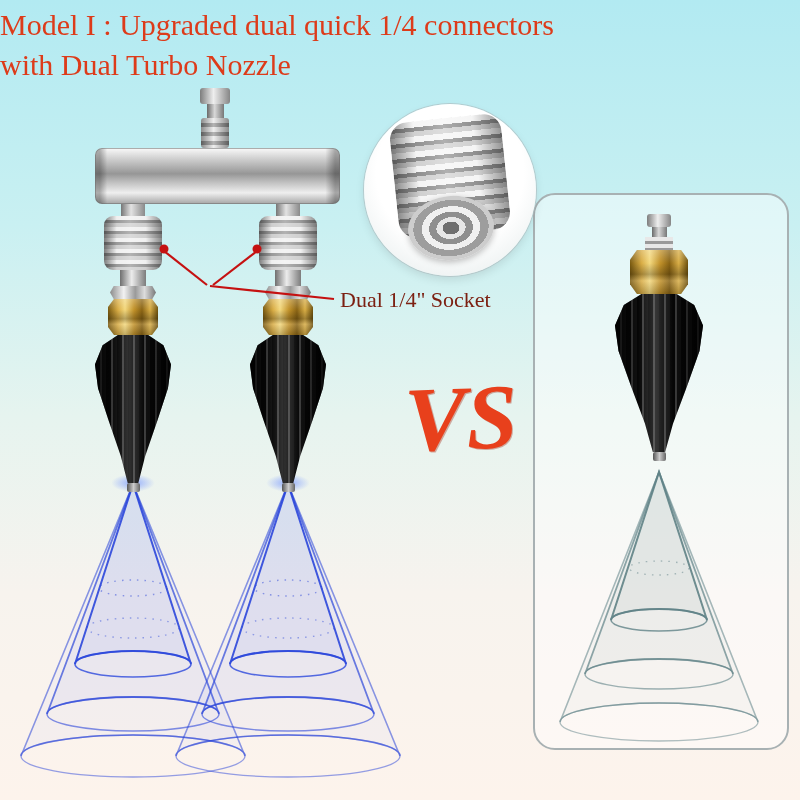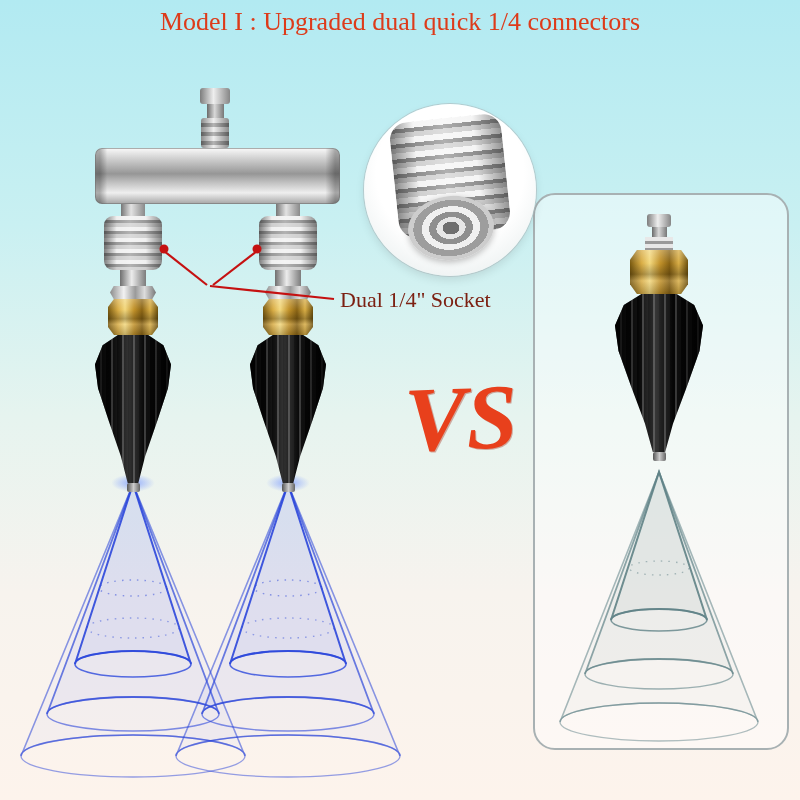--- a/index.html
+++ b/index.html
@@ -2,22 +2,22 @@
 <html><head>
 <meta charset="utf-8">
 <style>
   html,body{margin:0;padding:0;background:#fff;}
   .canvas{position:relative;width:800px;height:800px;overflow:hidden;
     background:linear-gradient(180deg,#b2eaf2 0%,#c9f0f2 28%,#e6f4ef 52%,#f7f3ee 74%,#fdf3ec 100%);
     font-family:"Liberation Sans",sans-serif;}
   .abs{position:absolute;}
 
   
-  .headline{position:absolute;top:5px;left:0;width:100%;text-align:center;
-    font-family:"Liberation Serif",serif;font-size:26px;line-height:1.32;color:#dd3b1a;}
+  .headline{position:absolute;top:5px;left:0;width:100%;
+    font-family:"Liberation Serif",serif;font-size:30px;line-height:1.32;color:#dd3b1a;}
 
   
   .stack{position:absolute;display:flex;flex-direction:column;align-items:center;}
   .p-nipple{width:24px;height:12px;background:linear-gradient(90deg,#767676,#e2e2e2 42%,#8a8a8a);}
   .p-socket{width:58px;height:54px;border-radius:9px;
     background:linear-gradient(90deg,rgba(30,30,30,.55),rgba(255,255,255,0) 22%,rgba(255,255,255,.25) 45%,rgba(255,255,255,0) 72%,rgba(30,30,30,.5)),
     repeating-linear-gradient(180deg,#f0f0f0 0 4px,#999 4px 7px,#cecece 7px 11px);}
   .p-neck{width:26px;height:16px;background:linear-gradient(90deg,#6f6f6f,#ececec 45%,#7c7c7c);}
   .p-hexnut{width:46px;height:13px;clip-path:polygon(8% 0,92% 0,100% 50%,92% 100%,8% 100%,0 50%);
     background:linear-gradient(90deg,#8b8b8b,#f2f2f2 30%,#9a9a9a 55%,#dcdcdc 75%,#777);}
@@ -73,20 +73,21 @@
 
   svg{display:block;}
 </style>
 </head>
 <body>
 
 <div class="canvas">
 
   <div class="headline">
     <div>Model I : Upgraded dual quick 1/4 connectors</div>
+    <div>with Dual Turbo Nozzle</div>
   </div>
 
   <div class="panel"></div>
 
   <svg class="abs" style="left:0;top:468px" width="800" height="332" viewBox="0 0 800 332">
 
     <g stroke="#2b46d9" fill="rgba(70,105,235,0.07)">
       <path d="M133 16 L75 196 A58 13 0 0 1 191 196 Z" stroke-width="2" opacity="0.9"></path>
       <ellipse cx="133" cy="196" rx="58" ry="13" fill="none" stroke-width="1.6" opacity="0.8"></ellipse>
       <path d="M133 16 L47 246 A86 17 0 0 1 219 246 Z" stroke-width="1.8" opacity="0.7"></path>

